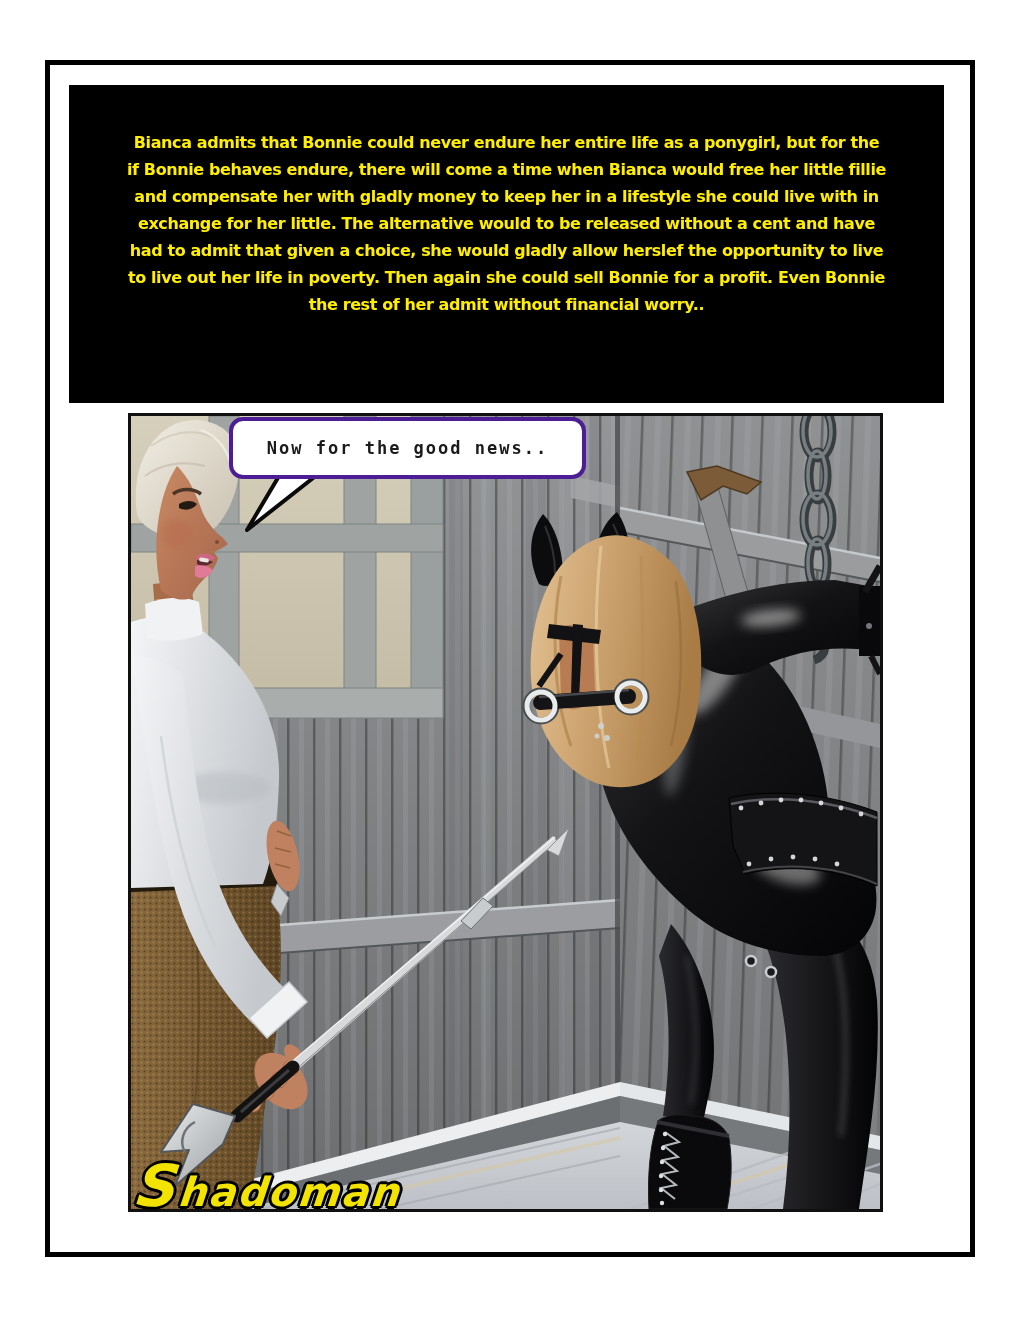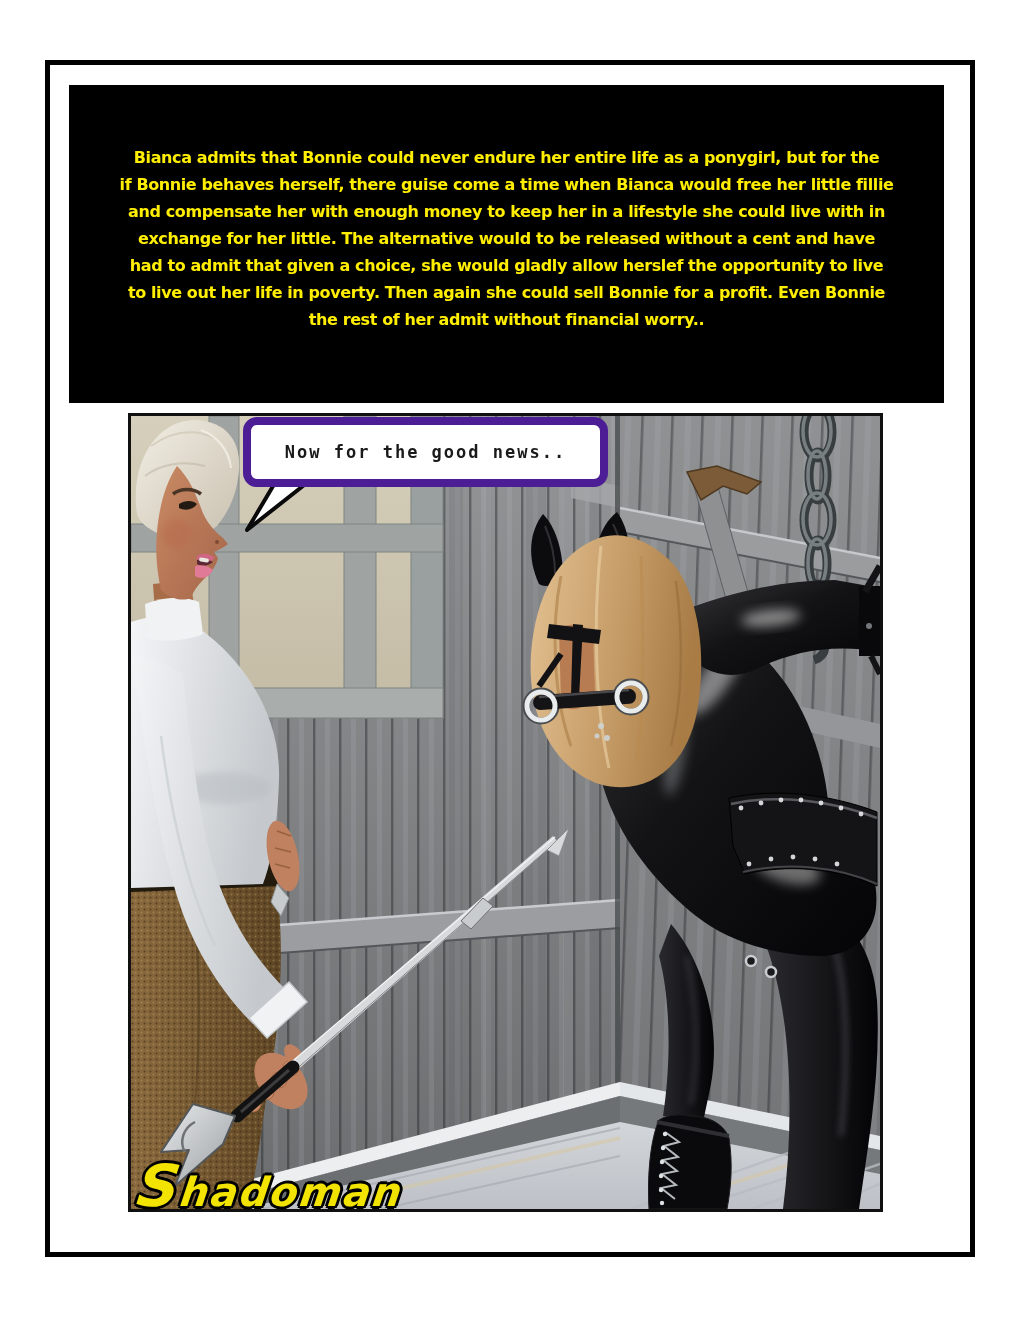--- a/index.html
+++ b/index.html
@@ -1,50 +1,50 @@
 <!DOCTYPE html>
 <html><head>
 <meta charset="utf-8">
 <style>
   html,body{margin:0;padding:0;background:#ffffff;}
   #stage{position:relative;width:1020px;height:1320px;background:#ffffff;overflow:hidden;
          font-family:"DejaVu Sans",sans-serif;}
   .page-frame{position:absolute;left:45px;top:60px;width:920px;height:1187px;
               border:5px solid #000;background:#ffffff;}
   .narration-box{position:absolute;left:69px;top:85px;width:875px;height:318px;
-                 background:#000;box-sizing:border-box;padding-top:59px;z-index:2;}
+                 background:#000;box-sizing:border-box;padding-top:44px;z-index:2;}
   .nline{text-align:center;white-space:nowrap;overflow:visible;
          font-weight:bold;font-size:16px;line-height:27px;letter-spacing:-0.4px;
          color:#ffee00;font-family:"DejaVu Sans",sans-serif;}
   .art-panel{position:absolute;left:128px;top:413px;width:749px;height:793px;
              border:3px solid #101010;background:#85878a;z-index:1;}
   .art-panel svg{display:block;}
-  .speech-bubble{position:absolute;left:243px;top:417px;width:349px;height:54px;
-                 background:#ffffff;border:8px solid #4c1d95;border-radius:14px;
+  .speech-bubble{position:absolute;left:229px;top:417px;width:349px;height:54px;
+                 background:#ffffff;border:4px solid #4c1d95;border-radius:14px;
                  display:flex;align-items:center;justify-content:center;z-index:4;}
   .speech-bubble span{font-family:"DejaVu Sans Mono",monospace;font-weight:bold;
                  font-size:17px;letter-spacing:2px;color:#1a1a1a;white-space:nowrap;}
   .bubble-tail{position:absolute;left:240px;top:468px;width:95px;height:66px;z-index:3;}
   .signature{position:absolute;left:138px;top:1152px;z-index:5;
              font-family:"DejaVu Sans",sans-serif;font-style:italic;font-weight:bold;
              font-size:40px;letter-spacing:2px;color:#f2e400;transform:skewX(-8deg);
              text-shadow:2px 2px 0 #000,-2px -2px 0 #000,2px -2px 0 #000,-2px 2px 0 #000,
                          0 3px 0 #000,3px 0 0 #000,0 -3px 0 #000,-3px 0 0 #000;}
   .signature::first-letter{font-size:58px;}
 </style>
 </head>
 <body>
 
 <div id="stage">
   <div class="page-frame"></div>
 
   <div class="narration-box">
     <div class="nline">Bianca admits that Bonnie could never endure her entire life as a ponygirl, but for the</div>
-    <div class="nline">if Bonnie behaves herself, there guise come a time when Bianca would free her little fillie</div>
-    <div class="nline">and compensate her with enough money to keep her in a lifestyle she could live with in</div>
+    <div class="nline">if Bonnie behaves endure, there will come a time when Bianca would free her little fillie</div>
+    <div class="nline">and compensate her with gladly money to keep her in a lifestyle she could live with in</div>
     <div class="nline">exchange for her little. The alternative would to be released without a cent and have</div>
     <div class="nline">had to admit that given a choice, she would gladly allow herslef the opportunity to live</div>
     <div class="nline">to live out her life in poverty. Then again she could sell Bonnie for a profit. Even Bonnie</div>
     <div class="nline">the rest of her admit without financial worry..</div>
   </div>
 
   <div class="art-panel">
     <svg width="749" height="793" viewBox="0 0 749 793">
       <defs>
         <linearGradient id="wallGrad" x1="0" y1="0" x2="0" y2="1">

